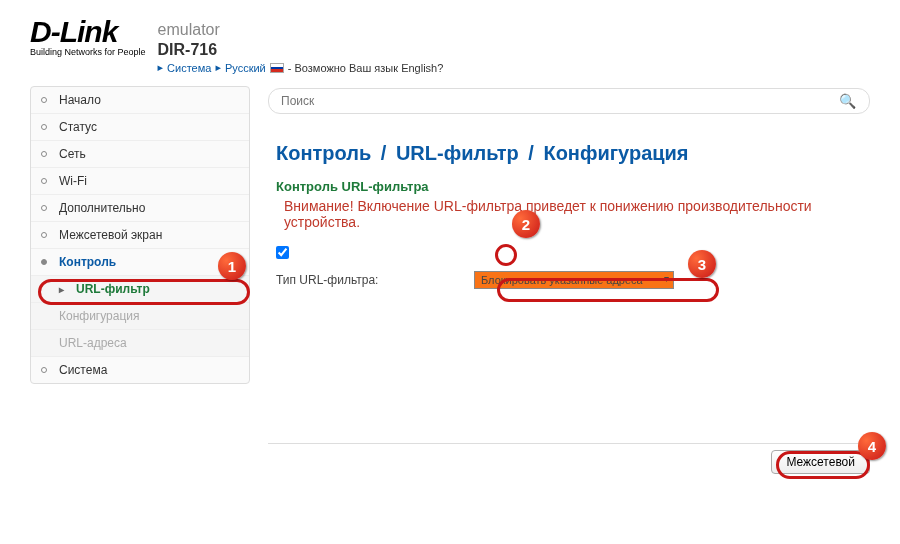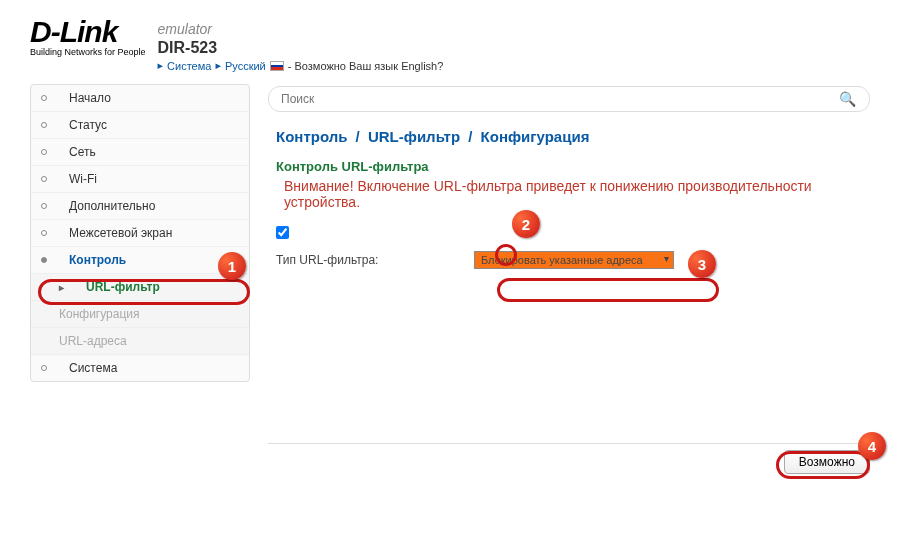--- a/index.html
+++ b/index.html
@@ -2,43 +2,43 @@
 <html><head>
   <meta charset="utf-8">
   <style>
     * { margin: 0; padding: 0; box-sizing: border-box; }
     body { font-family: Arial, sans-serif; font-size: 12px; background: #fff; color: #333; width: 900px; height: 544px; position: relative; overflow: hidden; }
     .header { padding: 15px 30px 8px 30px; display: flex; align-items: flex-start; gap: 12px; }
     .logo-block { display: flex; flex-direction: column; }
     .logo { font-family: Liberation Sans, sans-serif; font-size: 30px; font-weight: 900; letter-spacing: -1px; color: #000; font-style: italic; }
     .tagline { font-size: 9px; color: #000; margin-top: -2px; }
     .header-right { display: flex; flex-direction: column; gap: 2px; padding-top: 6px; }
-    .emulator { font-size: 14px; color: #888; font-style: italic; }
+    .emulator { font-size: 16px; color: #888; }
     .model { font-size: 16px; font-weight: bold; color: #333; }
     .lang-line { font-size: 11px; color: #0a5aa5; display: flex; align-items: center; gap: 4px; }
     .lang-line .sep { color: #0a5aa5; }
     .lang-line a { color: #0a5aa5; text-decoration: none; }
     .lang-line .flag { display: inline-block; width: 14px; height: 10px; background: linear-gradient(to bottom, #fff 0 33%, #0039a6 33% 66%, #d52b1e 66% 100%); border: 1px solid #aaa; }
     .lang-line .question { color: #333; }
     .layout { display: flex; gap: 18px; padding: 4px 30px 0 30px; }
     .sidebar { width: 220px; border: 1px solid #ddd; border-radius: 4px; background: #fafafa; }
-    .sidebar-item { display: flex; align-items: center; gap: 22px; padding: 6px 10px; border-bottom: 1px solid #eee; font-size: 12px; color: #333; cursor: pointer; }
+    .sidebar-item { display: flex; align-items: center; gap: 12px; padding: 6px 10px; border-bottom: 1px solid #eee; font-size: 12px; color: #333; cursor: pointer; }
     .sidebar-item:last-child { border-bottom: none; }
     .sidebar-item.active { color: #0a5aa5; font-weight: bold; }
     .sidebar-sub { padding-left: 28px; background: #f5f5f5; }
     .sidebar-sub.current { color: #1e7a3a; font-weight: bold; }
     .sidebar-sub.dim { color: #aaa; }
     .disc { width: 6px; height: 6px; border: 1px solid #888; border-radius: 50%; background: #fff; display: inline-block; }
     .disc.filled { background: #888; }
     .chev { font-size: 10px; color: #666; }
     .main { flex: 1; display: flex; flex-direction: column; position: relative; }
     .searchbar { margin: 2px 0 12px 0; border: 1px solid #ddd; border-radius: 12px; padding: 4px 12px; display: flex; align-items: center; justify-content: space-between; background: #fff; gap: 40px; }
     .searchbar input { border: none; outline: none; font-size: 12px; flex: 1; color: #555; background: transparent; }
     .searchbar .search-icon { color: #888; font-size: 14px; }
-    .breadcrumb { font-size: 15px; font-weight: bold; color: #0a5aa5; margin: 4px 0 14px 8px; }
+    .breadcrumb { font-size: 20px; font-weight: bold; color: #0a5aa5; margin: 16px 0 14px 8px; }
     .breadcrumb .slash { color: #0a5aa5; margin: 0 4px; }
     .section-title { color: #1e7a3a; font-size: 13px; font-weight: bold; margin: 0 0 4px 8px; }
     .warning { color: #c0392b; font-size: 14px; margin: 0 0 10px 16px; }
     .form-row { display: flex; align-items: center; gap: 8px; margin: 6px 0 6px 8px; font-size: 12px; color: #444; }
     .form-label { width: 190px; }
     .checkbox { width: 13px; height: 13px; }
     .dropdown { border: 1px solid #888; border-radius: 0; padding: 2px 18px 2px 6px; font-size: 11px; background: #f97316; position: relative; min-width: 200px; }
     .dropdown:after { content: "▾"; position: absolute; right: 4px; top: 1px; font-size: 10px; }
     .footer-bar { position: absolute; left: 268px; right: 30px; bottom: 70px; border-top: 1px solid #ddd; padding-top: 6px; display: flex; justify-content: flex-end; }
     .apply-btn { border: 1px solid #aaa; background: linear-gradient(#fff,#eee); border-radius: 4px; padding: 4px 14px; font-size: 12px; cursor: pointer; }
@@ -49,21 +49,21 @@
 </head>
 <body>
 
 <div class="header">
   <div class="logo-block">
     <div class="logo">D-Link</div>
     <div class="tagline">Building Networks for People</div>
   </div>
   <div class="header-right">
     <div class="emulator">emulator</div>
-    <div class="model">DIR-523</div>
+    <div class="model">DIR-716</div>
     <div class="lang-line">
       <span class="sep">▸</span>
       <a href="#">Система</a>
       <span class="sep">▸</span>
       <a href="#">Русский</a>
       <span class="flag"></span>
       <span class="question">- Возможно Ваш язык English?</span>
     </div>
   </div>
 </div>
@@ -135,21 +135,21 @@
       <input type="checkbox" class="checkbox" checked="" style="">
     </div>
     <div class="form-row">
       <div class="form-label">Тип URL-фильтра:</div>
       <div class="dropdown"><span>Блокировать указанные адреса</span></div>
     </div>
   </div>
 </div>
 
 <div class="footer-bar">
-  <button class="apply-btn">Возможно</button>
+  <button class="apply-btn">Межсетевой</button>
 </div>
 
 <div class="anno" style="left:38px; top:279px; width:212px; height:26px;"></div>
 <div class="anno-num" style="left:218px; top:252px;">1</div>
 <div class="anno-circle" style="left:495px; top:244px; width:22px; height:22px;"></div>
 <div class="anno-num" style="left:512px; top:210px;">2</div>
 <div class="anno" style="left:497px; top:278px; width:222px; height:24px;"></div>
 <div class="anno-num" style="left:688px; top:250px;">3</div>
 <div class="anno" style="left:776px; top:451px; width:94px; height:28px;"></div>
 <div class="anno-num" style="left:858px; top:432px;">4</div>

